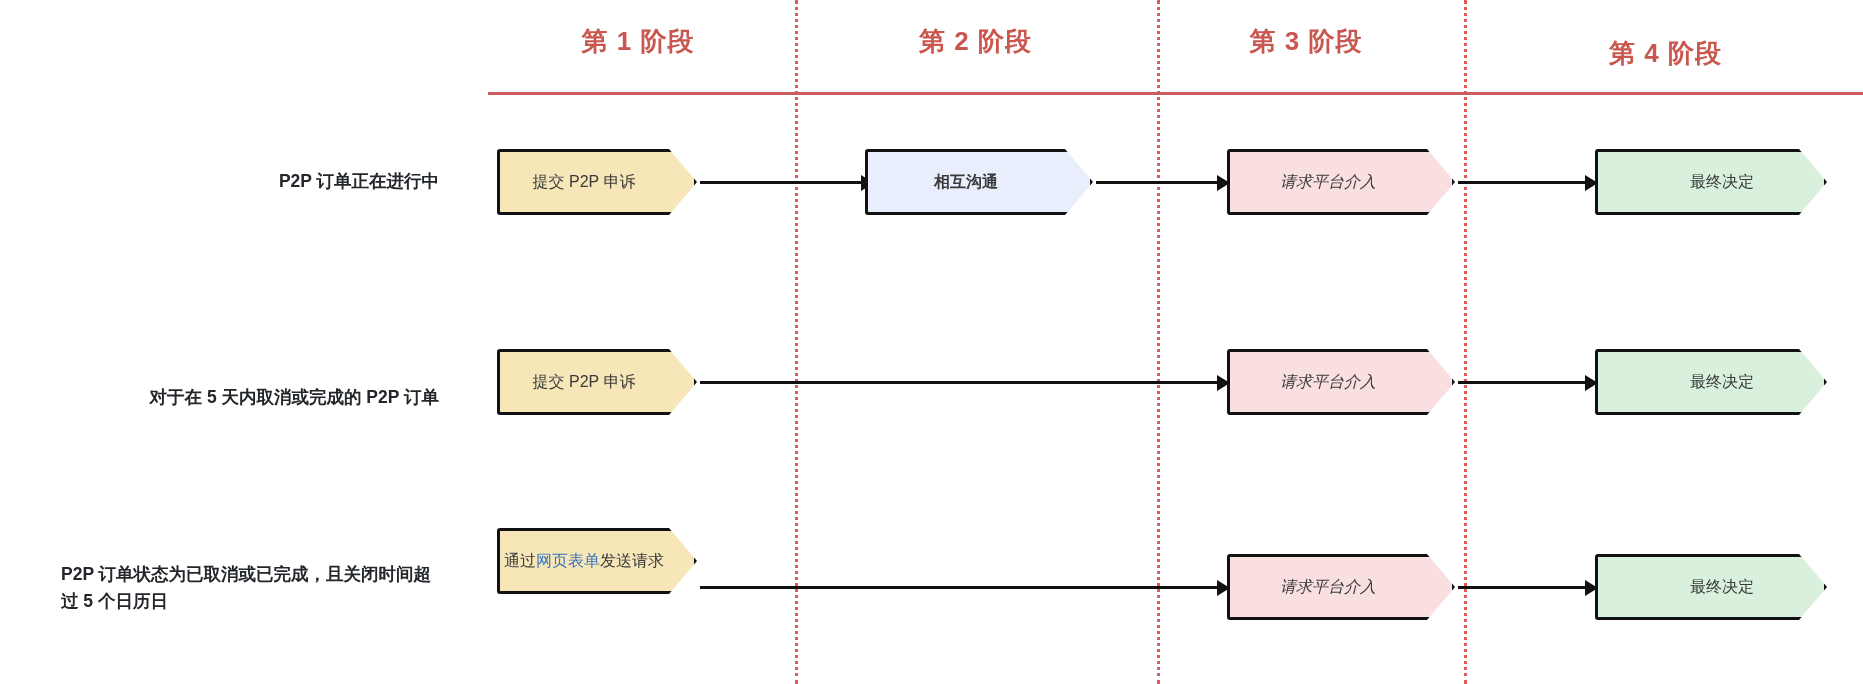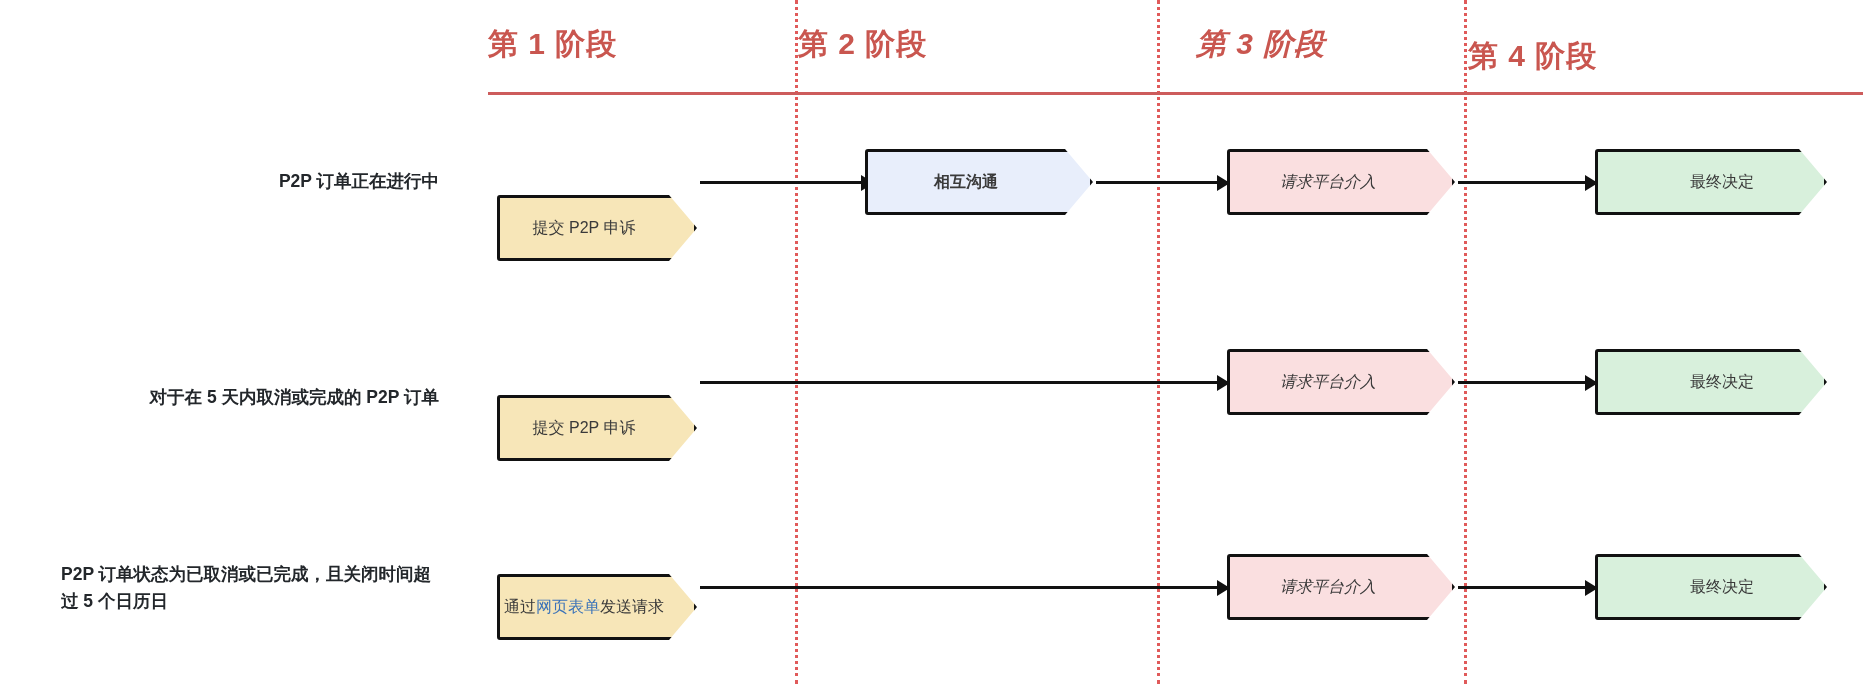--- a/index.html
+++ b/index.html
@@ -31,21 +31,22 @@
     right: 0;
     top: 92px;
     height: 3px;
     background: #cd5c5c;
   }
 
   
   .stage-header {
     position: absolute;
     top: 24px;
-    font-size: 30px;
+    text-align: center;
+    font-size: 26px;
     font-weight: bold;
     color: #c9564f;
     letter-spacing: 1px;
     white-space: nowrap;
   }
 
   
   .row-label {
     position: absolute;
     font-size: 17.5px;
@@ -71,21 +72,21 @@
     justify-content: center;
     font-size: 16px;
     color: #3a3a3a;
     white-space: nowrap;
     border: 3px solid #111111;
     border-radius: 3px;
     clip-path: polygon(0 0, calc(100% - 28px) 0, 100% 50%, calc(100% - 28px) 100%, 0 100%);
     padding-right: 22px;
   }
   .chev .chev-text { transform: translateX(-2px); }
-  .chev-yellow { background: #f7e6b8; margin-top: 46px; }
+  .chev-yellow { background: #f7e6b8; }
   .chev-blue   { background: #e8eefb; font-weight: bold; }
   .chev-pink   { background: #fadfe0; font-style: italic; }
   .chev-green  { background: #d8f0dc; padding-left: 48px; }
 
   .chev-link {
     color: #3b73b9;
   }
 
   
   .arrow {
@@ -108,21 +109,21 @@
 </style>
 </head>
 <body>
 
 <div class="divider" style="left:795px;"></div>
 <div class="divider" style="left:1157px;"></div>
 <div class="divider" style="left:1464px;"></div>
 
 <div class="stage-header" style="left:488px; width:300px;">第 1 阶段</div>
 <div class="stage-header" style="left:798px; width:355px;">第 2 阶段</div>
-<div class="stage-header" style="left:1196px; width:300px;font-style:italic;">第 3 阶段</div>
+<div class="stage-header" style="left:1156px; width:300px;">第 3 阶段</div>
 <div class="stage-header" style="left:1468px; width:395px;margin-top:12px;">第 4 阶段</div>
 
 <div class="header-rule"></div>
 
 <div class="row-label lbl-1">P2P 订单正在进行中</div>
 <div class="row-label lbl-2">对于在 5 天内取消或完成的 P2P 订单</div>
 <div class="row-label lbl-3">P2P 订单状态为已取消或已完成，且关闭时间超过 5 个日历日</div>
 
 <div class="chev chev-yellow" style="left:497px; top:149px; width:200px;">
   <span class="chev-text">提交 P2P 申诉</span>

